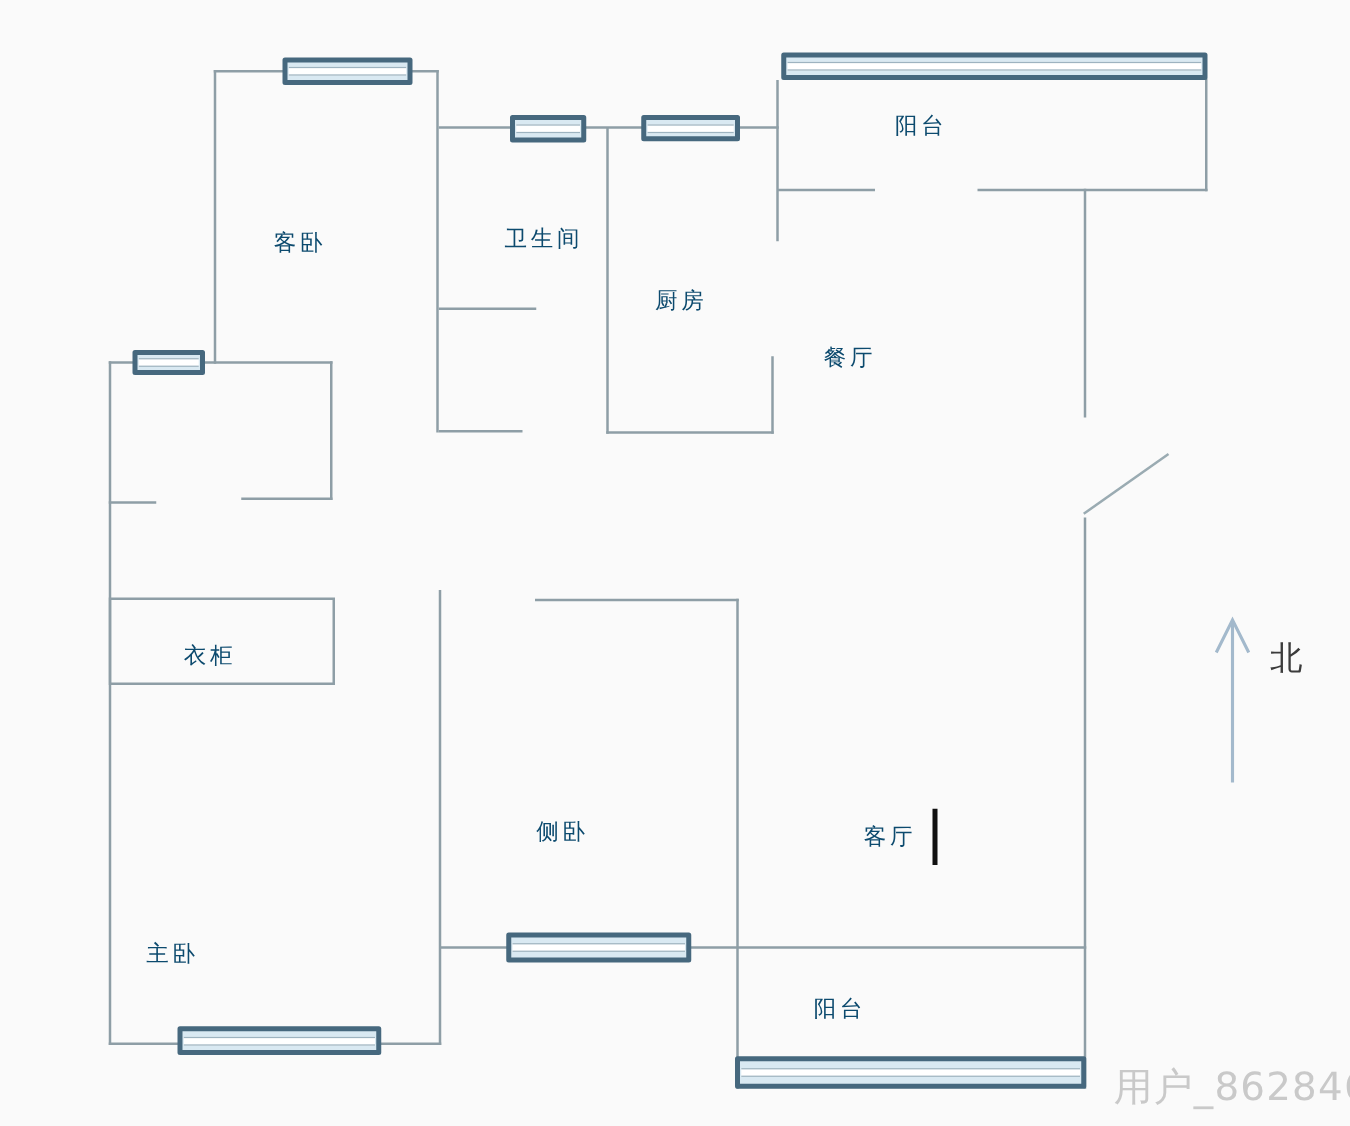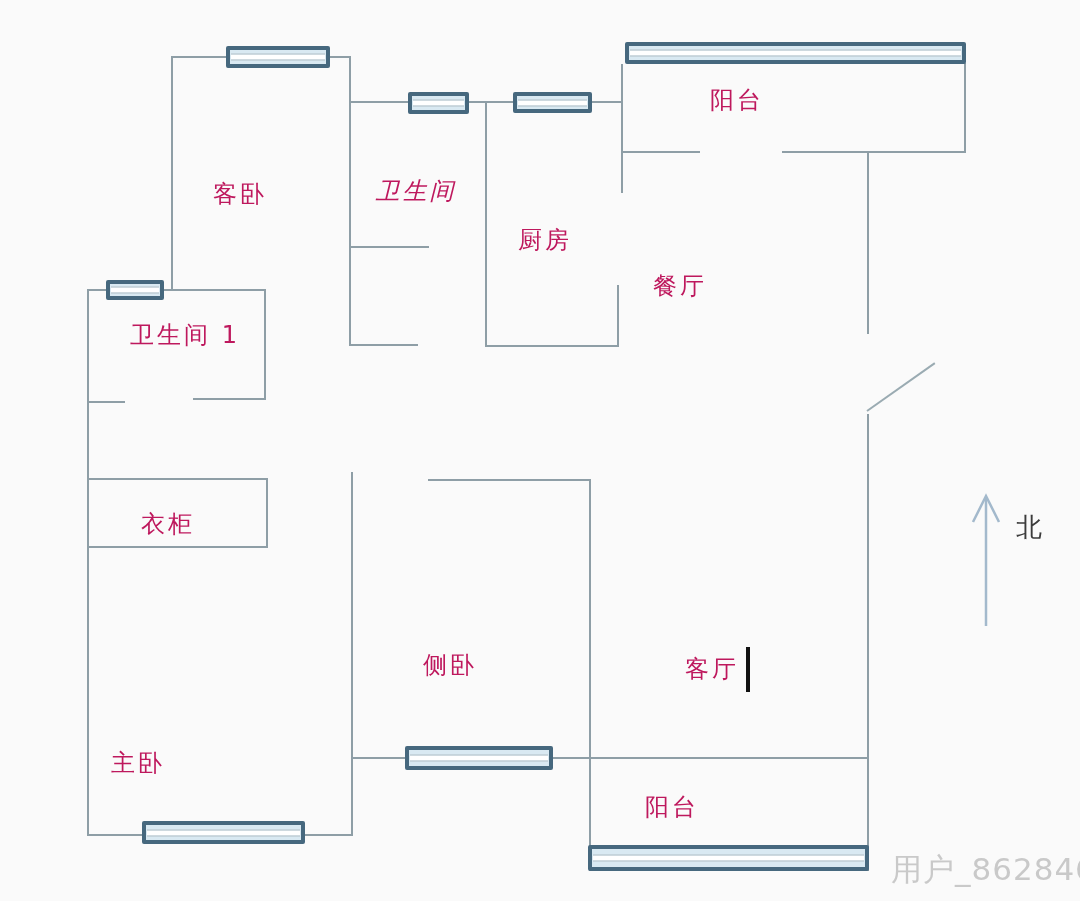--- a/index.html
+++ b/index.html
@@ -30,22 +30,22 @@
     left: 1px; right: 1px; top: 50%;
     transform: translateY(-50%);
     height: 5px;
     background: #ffffff;
     border-top: 1px solid #9db3c0;
     border-bottom: 1px solid #9db3c0;
   }
   .room-label {
     position: absolute;
     transform: translate(-50%, -50%);
-    color: #be185d;
-    font-size: 24px;
+    color: #0c4a6e;
+    font-size: 18px;
     letter-spacing: 3px;
     white-space: nowrap;
   }
   .caret {
     position: absolute;
     background: #111111;
   }
   .box {
     position: absolute;
     box-sizing: border-box;
@@ -138,24 +138,23 @@
     <div class="window" style="left: 142px; top: 821px; width: 163px; height: 23px;">
       <div class="stripe"></div>
     </div>
     <div class="window" style="left: 405px; top: 746px; width: 148px; height: 24px;">
       <div class="stripe"></div>
     </div>
     <div class="window" style="left: 588px; top: 845px; width: 281px; height: 26px;">
       <div class="stripe"></div>
     </div>
     <div class="room-label" style="left: 240px; top: 194px;">客卧</div>
-    <div class="room-label" style="left: 416px; top: 191px; font-style: italic;">卫生间</div>
+    <div class="room-label" style="left: 435px; top: 191px;">卫生间</div>
     <div class="room-label" style="left: 545px; top: 240px; font-family: Liberation Serif, serif;">厨房</div>
     <div class="room-label" style="left: 737px; top: 100px;">阳台</div>
     <div class="room-label" style="left: 680px; top: 286px;">餐厅</div>
-    <div class="room-label" style="left: 185px; top: 335px;">卫生间 1</div>
     <div class="room-label" style="left: 168px; top: 524px;">衣柜</div>
     <div class="room-label" style="left: 450px; top: 665px;">侧卧</div>
     <div class="room-label" style="left: 712px; top: 669px;">客厅</div>
     <div class="room-label" style="left: 138px; top: 763px;">主卧</div>
     <div class="room-label" style="left: 672px; top: 807px;">阳台</div>
     <div class="caret" style="left: 746px; top: 647px; width: 4px; height: 45px;"></div>
   </div>
 
 </body></html>

